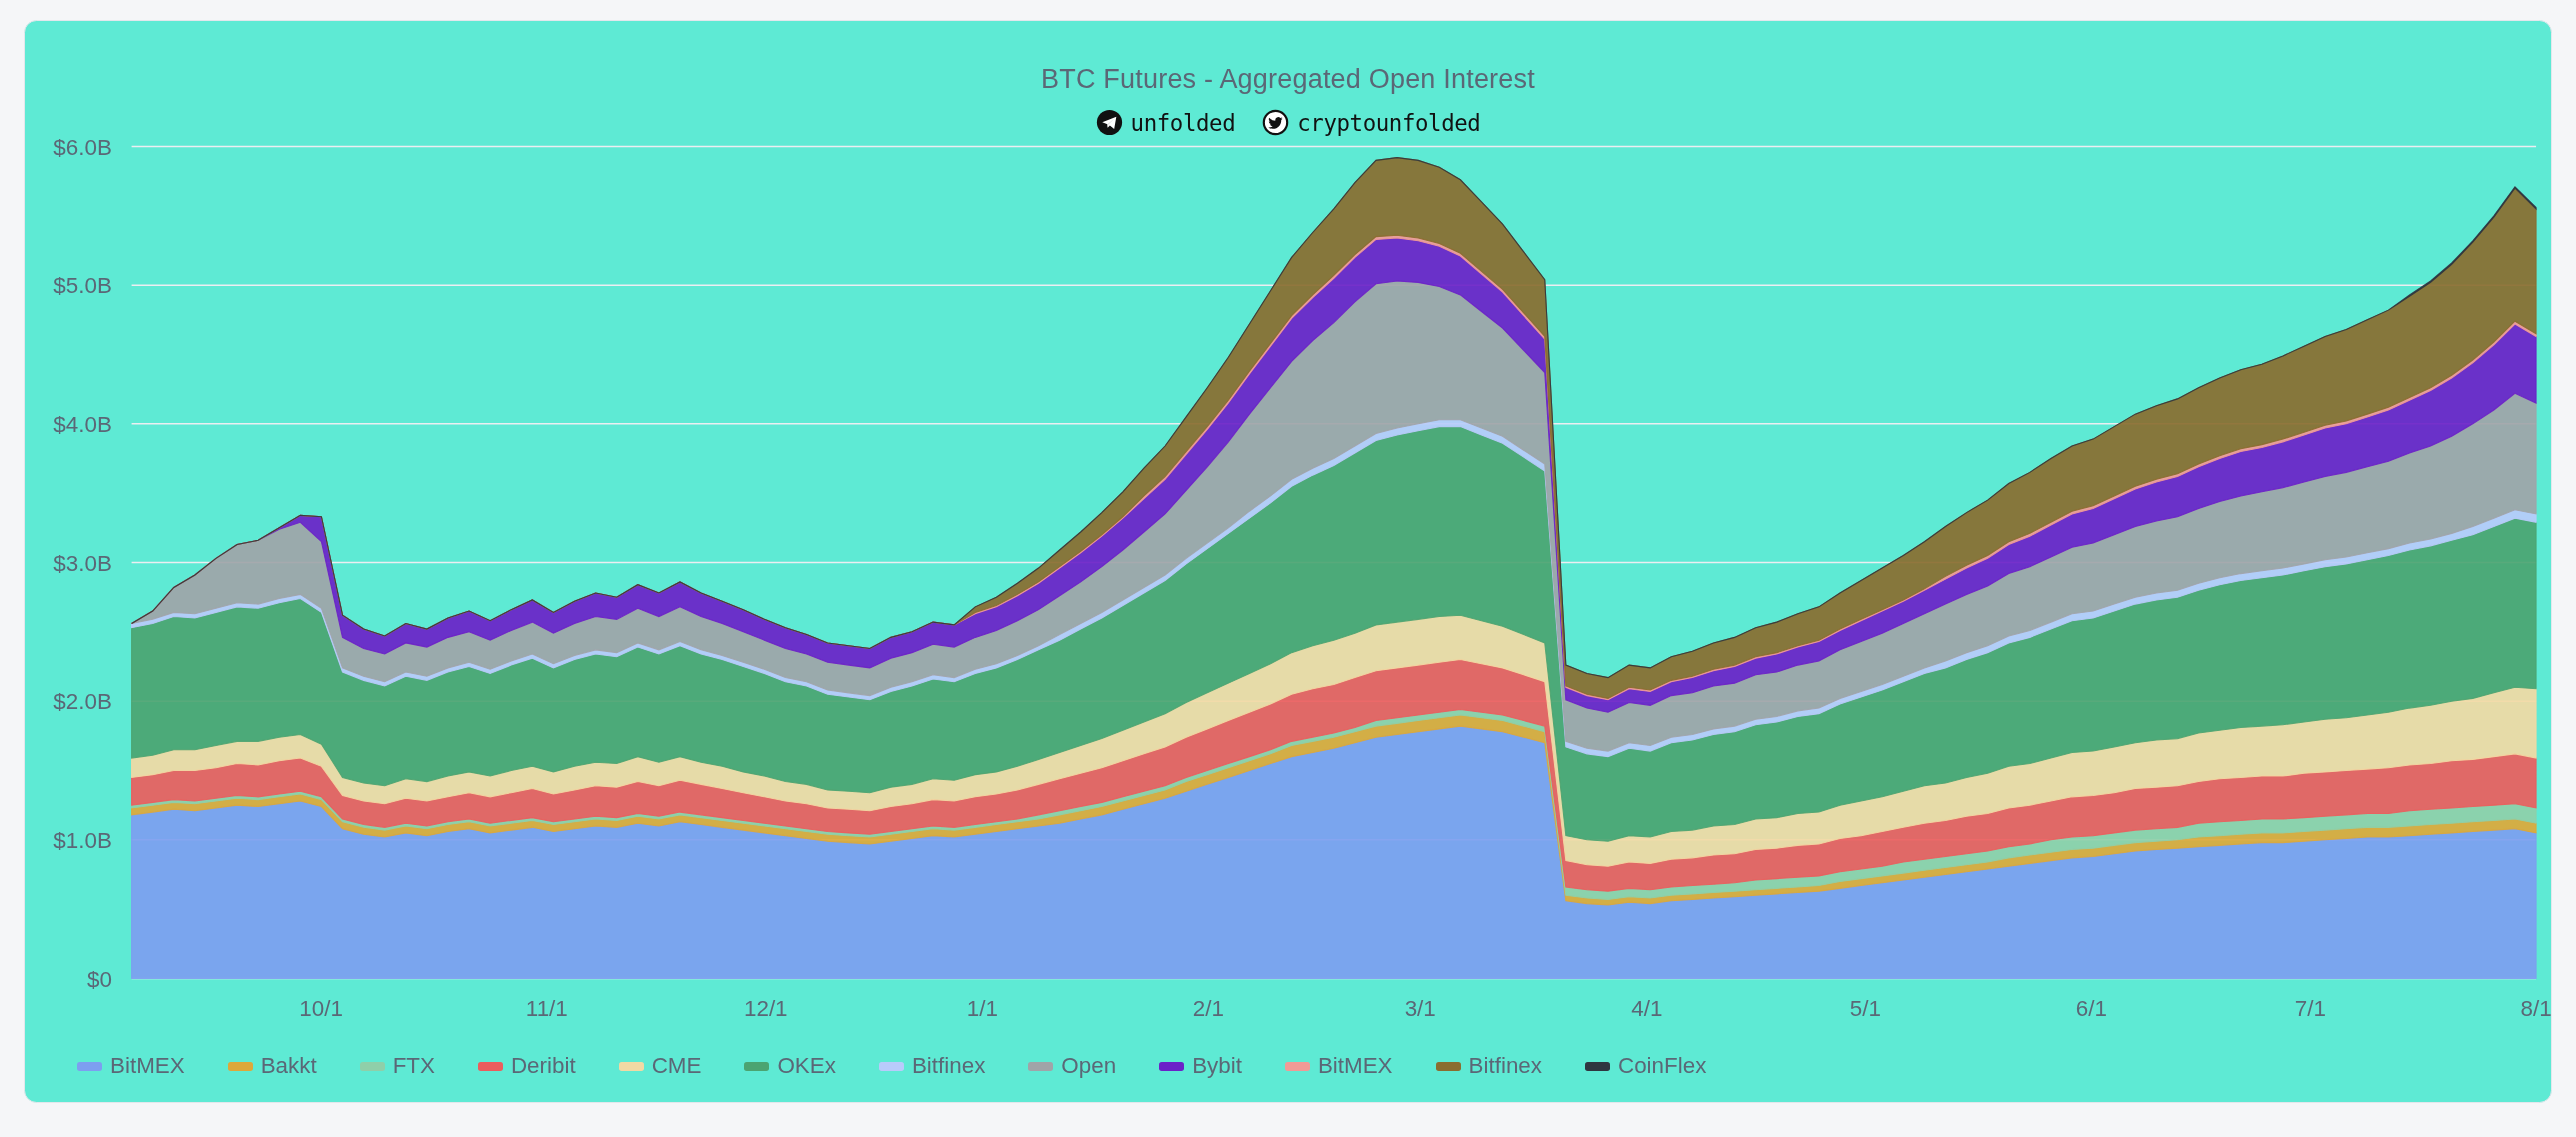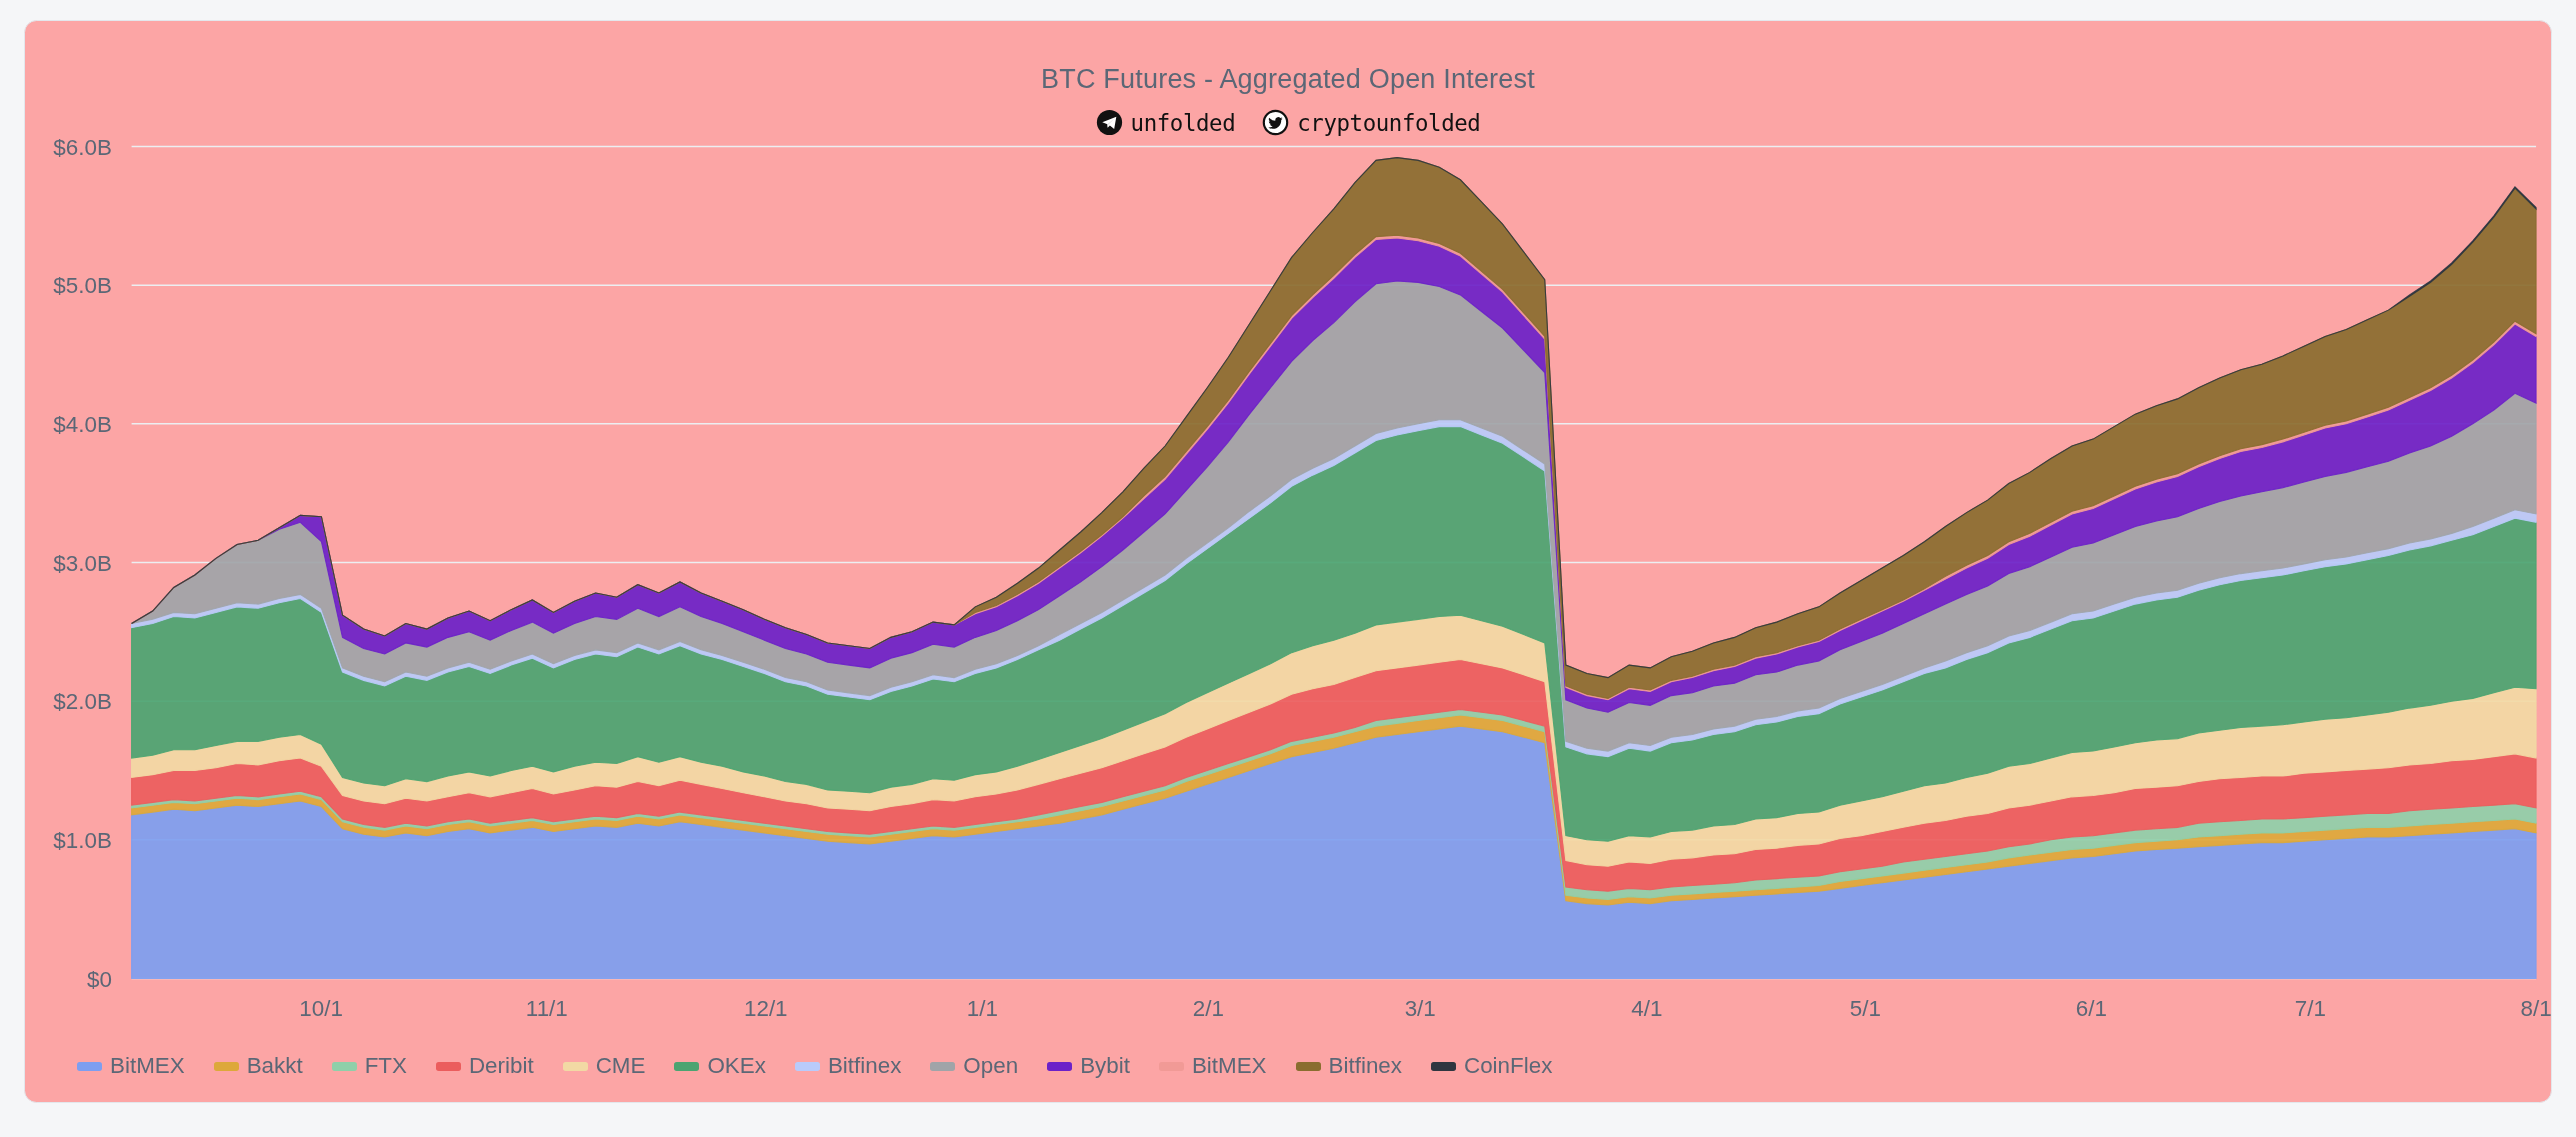--- a/index.html
+++ b/index.html
@@ -15,21 +15,21 @@
     position: relative;
     background: #f5f6f8;
     overflow: hidden;
   }
   .card {
     position: absolute;
     left: 24px;
     top: 20px;
     width: 2528px;
     height: 1083px;
-    background: #fca5a5;
+    background: #5eead4;
     border: 0.9px solid #e3e7ec;
     border-radius: 12.6px;
     box-sizing: border-box;
     overflow: hidden;
   }
   .chart-title {
     position: absolute;
     left: 0;
     top: 43px;
     width: 100%;
@@ -93,21 +93,21 @@
   .legend {
     position: absolute;
     left: 0;
     bottom: 23px;
     width: 100%;
     display: flex;
     justify-content: flex-start;
     align-items: center;
     padding-left: 52px;
     box-sizing: border-box;
-    gap: 2px;
+    gap: 16px;
     flex-wrap: nowrap;
   }
   .legend-item {
     display: flex;
     align-items: center;
     gap: 8px;
     margin-right: 27px;
     cursor: pointer;
   }
   .legend-swatch {

